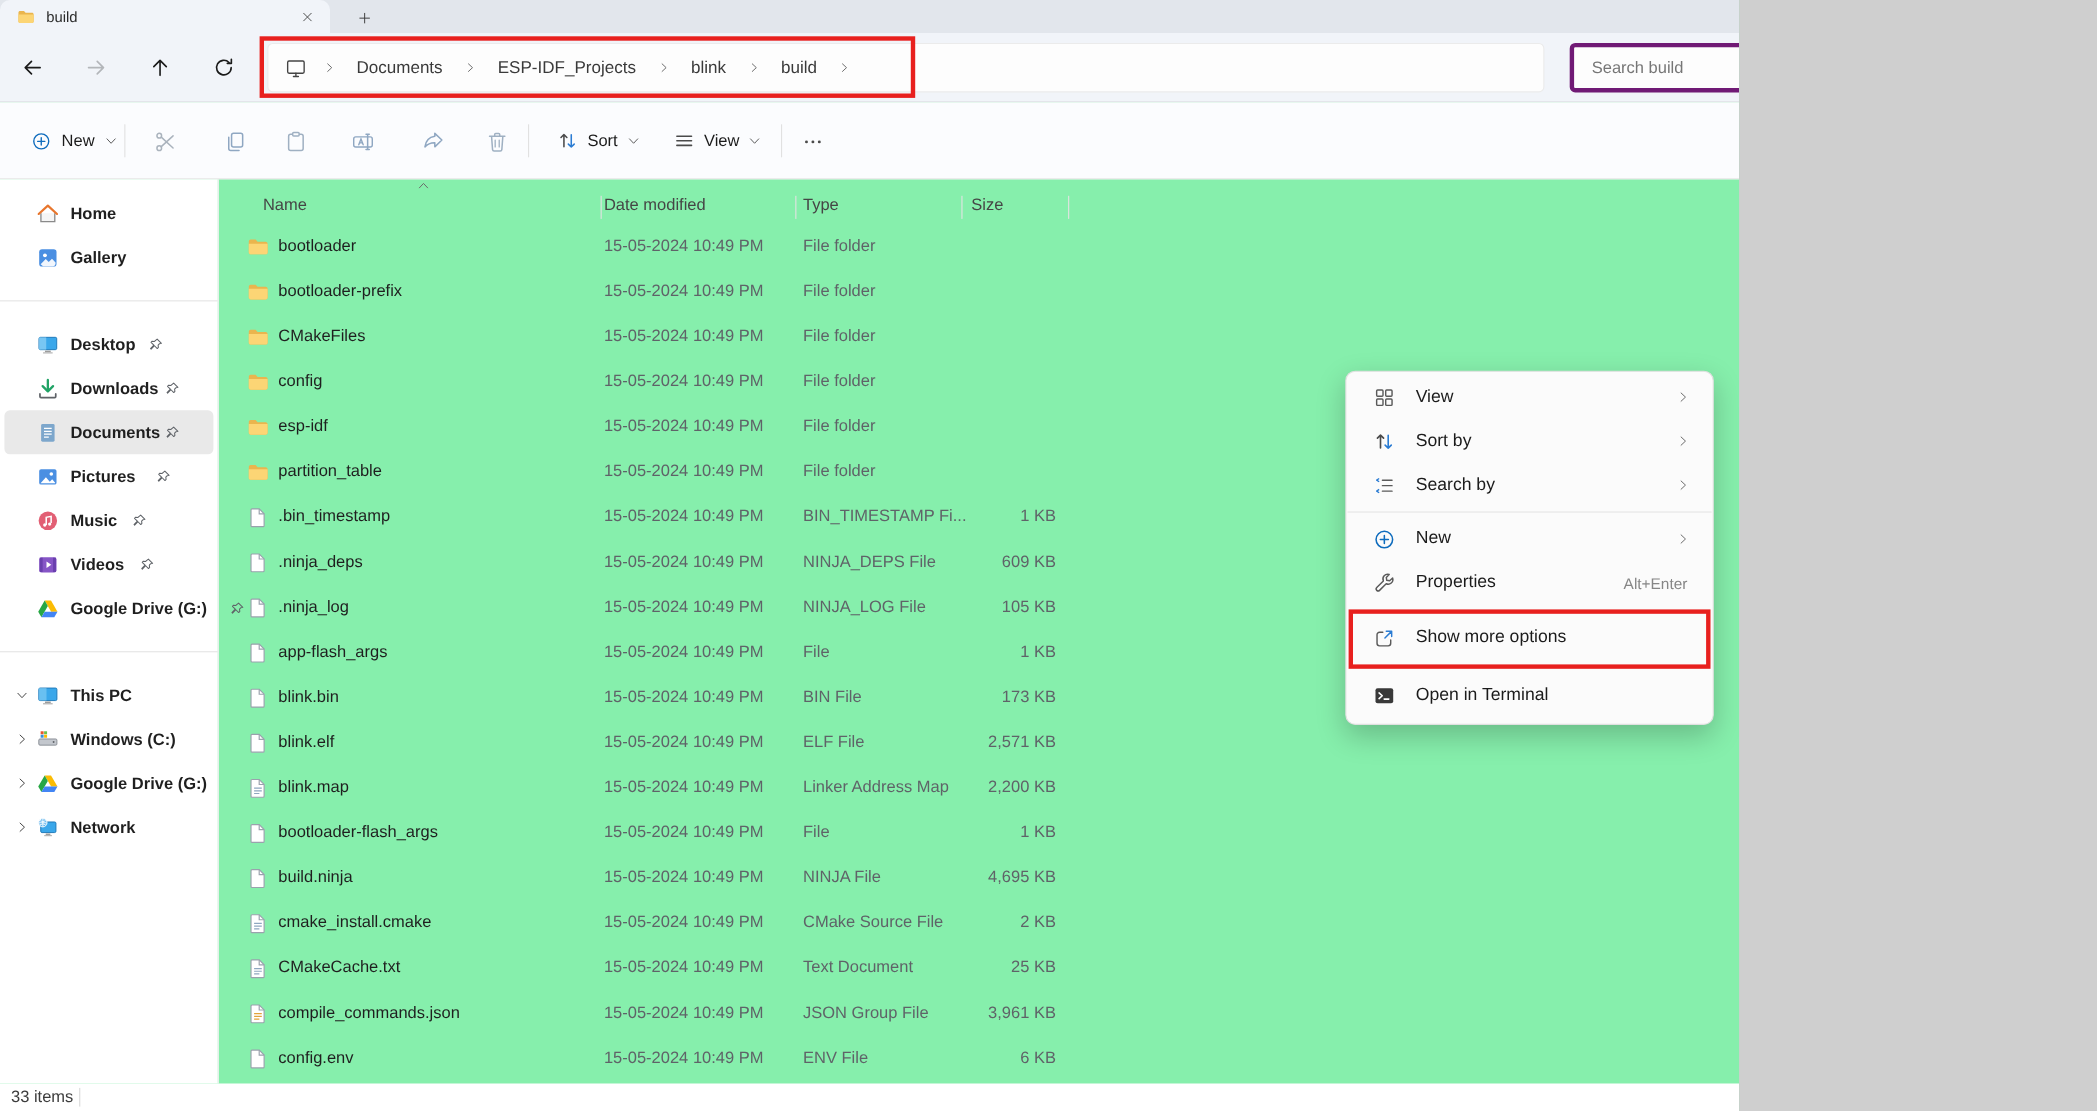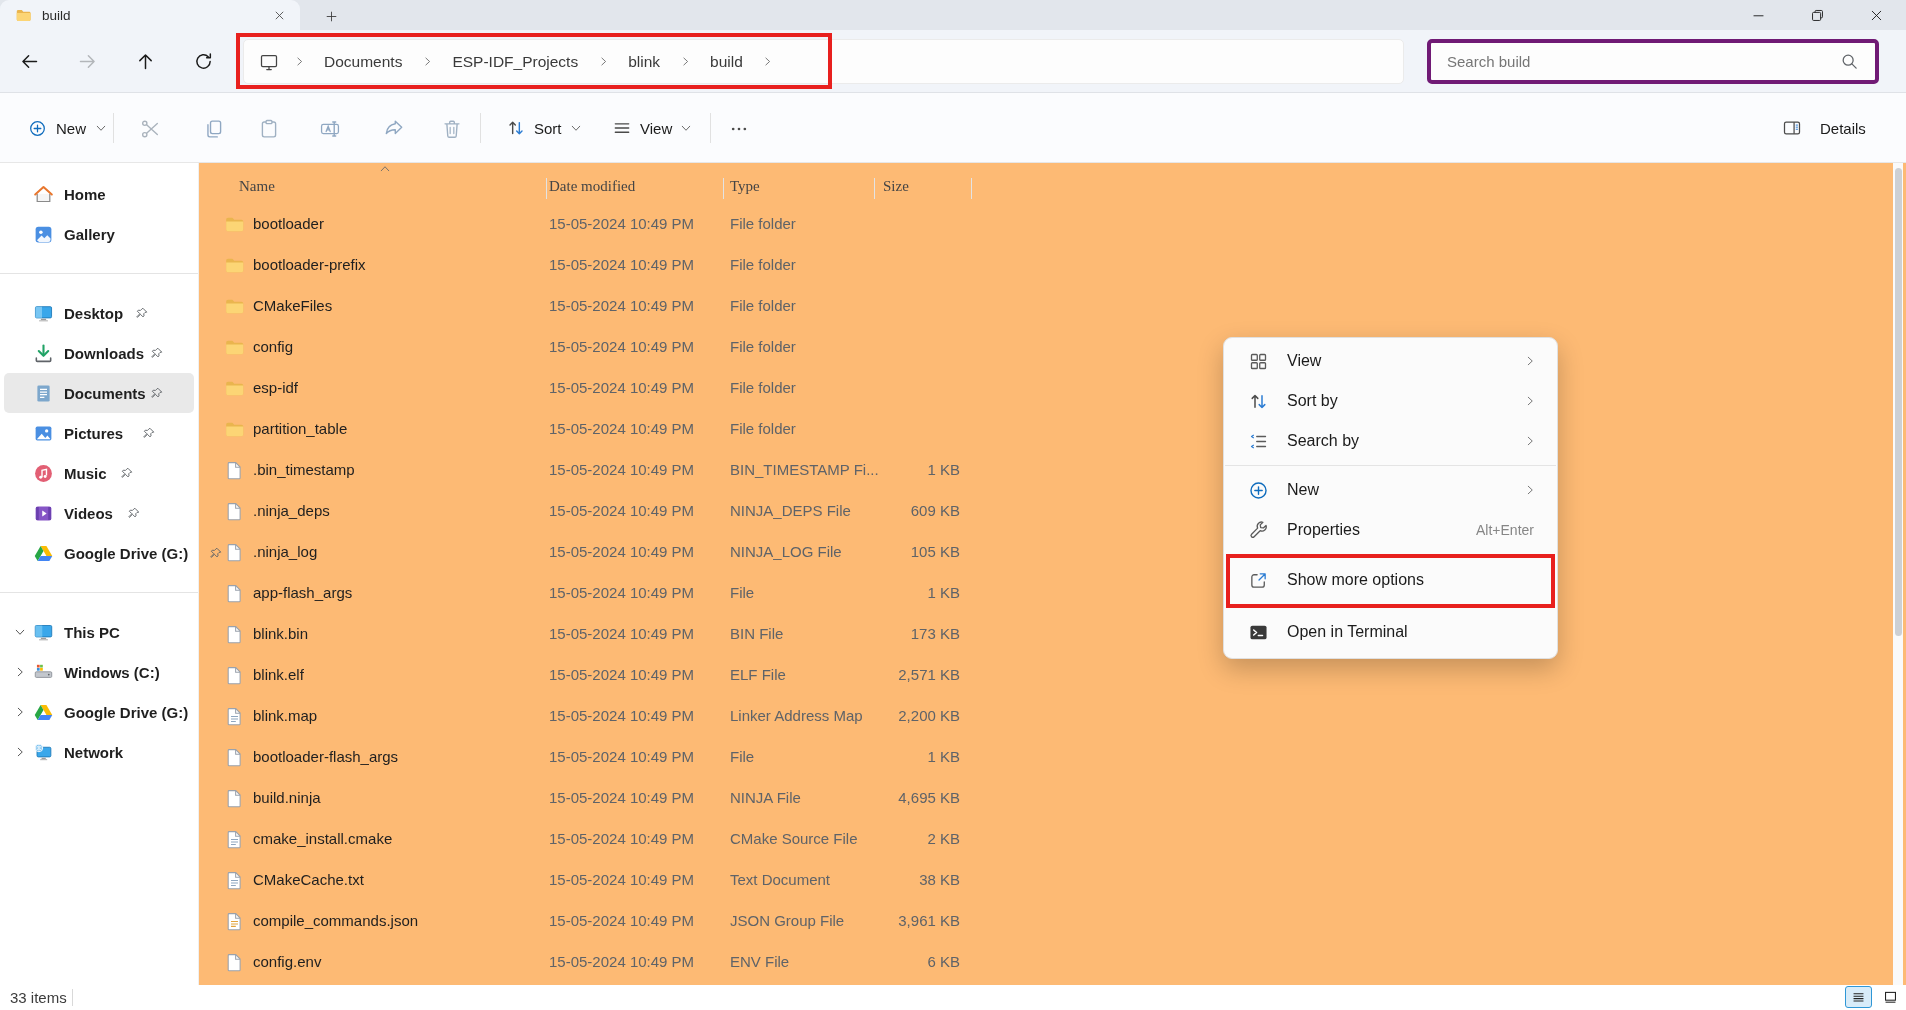--- a/index.html
+++ b/index.html
@@ -1,18 +1,18 @@
 <!DOCTYPE html>
 <html><head>
 <meta charset="utf-8">
 <style>
   * { box-sizing: border-box; margin: 0; padding: 0; }
   html,body { background:#cfcfcf; }
   body { font-family:"Liberation Sans", sans-serif; }
-  .app { position:relative; width:1906px; height:1010px; background:#fdba74; overflow:hidden; }
+  .app { position:relative; width:1581px; height:1010px; background:#86efac; overflow:hidden; }
 
   .icon { display:inline-flex; align-items:center; justify-content:center; }
   .icon svg { width:100%; height:100%; display:block; }
 
   
   .tabbar { position:absolute; left:0; top:0; width:1906px; height:30px; background:#e2e6ec; }
   .tab { position:absolute; left:0; top:0; width:300px; height:30px; background:#f1f4f9;
          border-radius:9px 9px 0 0; display:flex; align-items:center; }
   .tab .icon.tab-folder { width:17px; height:17px; margin-left:15px; }
   .tab-title { font-size:13.5px; color:#2b2b2b; margin-left:10px; flex:1; }
@@ -74,21 +74,21 @@
   .side-icon { position:absolute; left:29px; width:21px; height:21px; }
   .side-label { position:absolute; left:60px; font-size:15px; color:#1f1f1f; white-space:nowrap; }
   .side-pin { position:absolute; width:15px; height:15px; }
   .side-sep { height:1px; background:#e4e4e4; margin:19px 0; }
 
   
   .vline { position:absolute; left:198px; top:163px; width:1px; height:822px; background:#f0f0f0; }
   .sortcaret { position:absolute; left:378px; top:163px; width:14px; height:12px; color:#6a6a6a; }
   .sortcaret svg { transform:rotate(-90deg); }
   .colheads { position:absolute; left:0; top:172px; width:1906px; height:34px; }
-  .colhead { position:absolute; top:6px; font-size:15px; color:#454545;font-family:Liberation Serif, serif; }
+  .colhead { position:absolute; top:6px; font-size:15px; color:#454545; }
   .colsep { position:absolute; top:6px; width:1px; height:21px; background:#e3e3e3; }
   .rows { position:absolute; left:0; top:204px; width:1906px; }
   .row { position:relative; height:41px; }
   .c-icon { position:absolute; left:224px; top:10px; width:21px; height:21px; }
   .c-name { position:absolute; left:253px; top:11px; font-size:15px; color:#1f1f1f; white-space:nowrap; }
   .c-date { position:absolute; left:549px; top:11px; font-size:15px; color:#5f6368; white-space:nowrap; }
   .c-type { position:absolute; left:730px; top:11px; font-size:15px; color:#5f6368; white-space:nowrap; }
   .c-size { position:absolute; left:860px; top:11px; width:100px; text-align:right; font-size:15px; color:#5f6368; white-space:nowrap; }
 
   
@@ -791,21 +791,21 @@
         <span class="icon c-icon">
           <svg viewBox="0 0 24 24">
             <path d="M5.8 3h7.6l5 5.1v12.4c0 .5-.4 1-1 1H5.8c-.5 0-1-.5-1-1V4c0-.5.5-1 1-1z" fill="#fff" stroke="#9aa2ad" stroke-width="1.2"></path>
             <path d="M13.3 3v5.2h5.1" fill="none" stroke="#9aa2ad" stroke-width="1.2"></path>
             <path d="M8 12h8M8 14.8h8M8 17.6h5.5" stroke="#8fa7c0" stroke-width="1.2"></path>
           </svg>
         </span>
         <span class="c-name">CMakeCache.txt</span>
         <span class="c-date">15-05-2024 10:49 PM</span>
         <span class="c-type">Text Document</span>
-        <span class="c-size">38 KB</span>
+        <span class="c-size">25 KB</span>
       </div>
       <div class="row">
         <span class="icon c-icon">
           <svg viewBox="0 0 24 24">
             <path d="M5.8 3h7.6l5 5.1v12.4c0 .5-.4 1-1 1H5.8c-.5 0-1-.5-1-1V4c0-.5.5-1 1-1z" fill="#fff" stroke="#9aa2ad" stroke-width="1.2"></path>
             <path d="M13.3 3v5.2h5.1" fill="none" stroke="#9aa2ad" stroke-width="1.2"></path>
             <path d="M8 12h8M8 14.8h8M8 17.6h5.5" stroke="#e2a33b" stroke-width="1.3"></path>
           </svg>
         </span>
         <span class="c-name">compile_commands.json</span>

